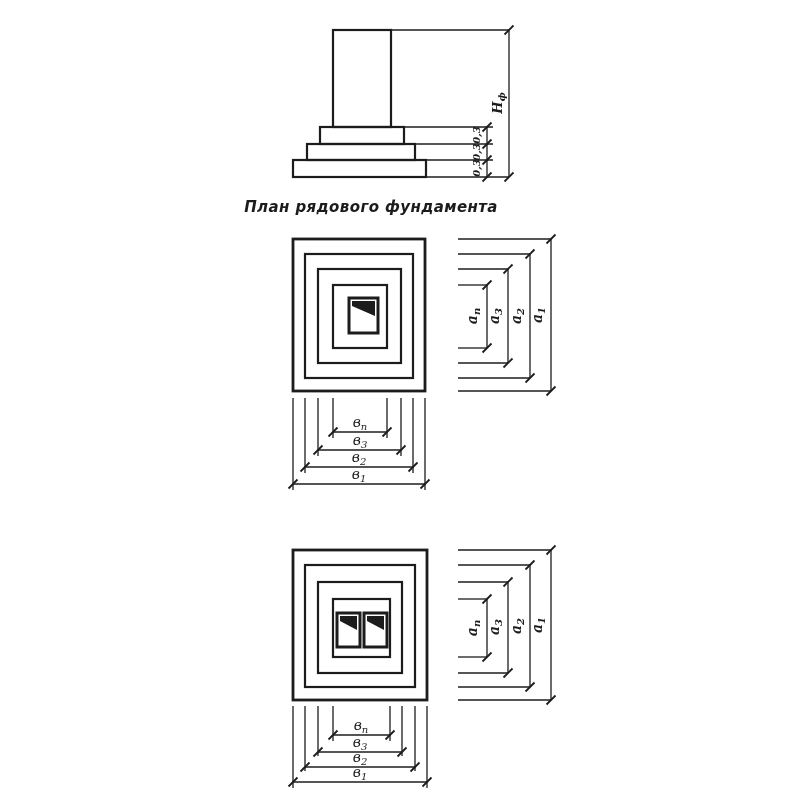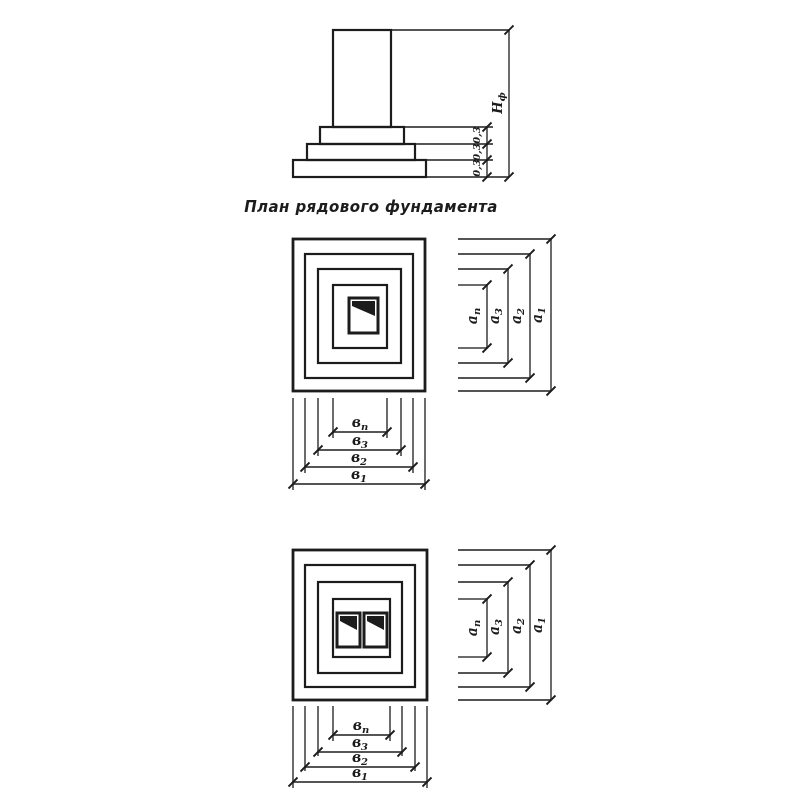--- a/index.html
+++ b/index.html
@@ -22,21 +22,21 @@
     font-weight: bold;
     font-size: 14px;
     white-space: nowrap;
     line-height: 1;
   }
   
   .hlabel {
     position: absolute;
     transform: translate(-50%, -50%);
     font-style: italic;
-    font-weight: bold;
+    font-weight: normal;
     font-size: 14px;
     white-space: nowrap;
     line-height: 1;
   }
   .vlabel .sub, .hlabel .sub {
     font-size: 10px;
     vertical-align: -3px;
   }
   .small-dim { font-size: 10px; }
   .hf-dim { font-size: 13px; }

